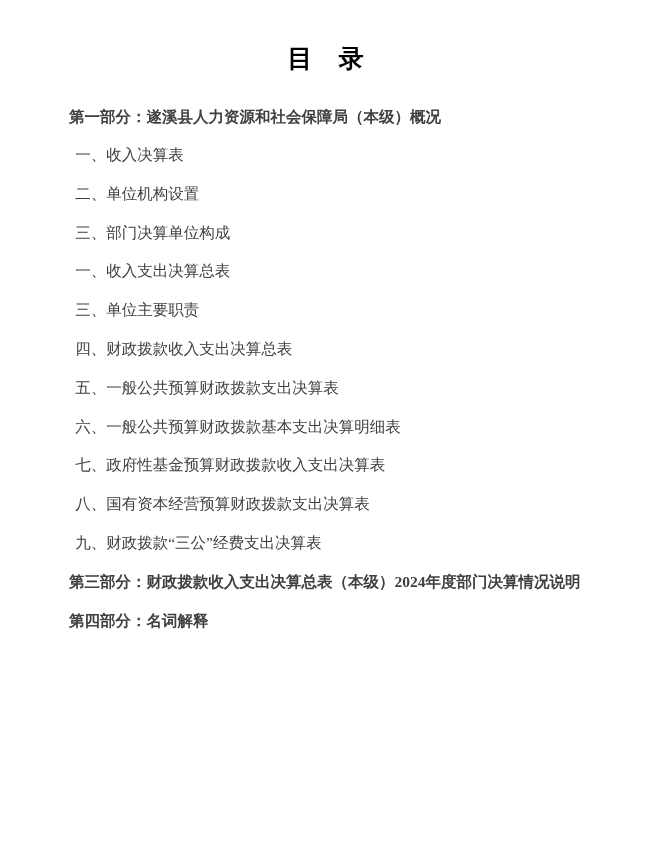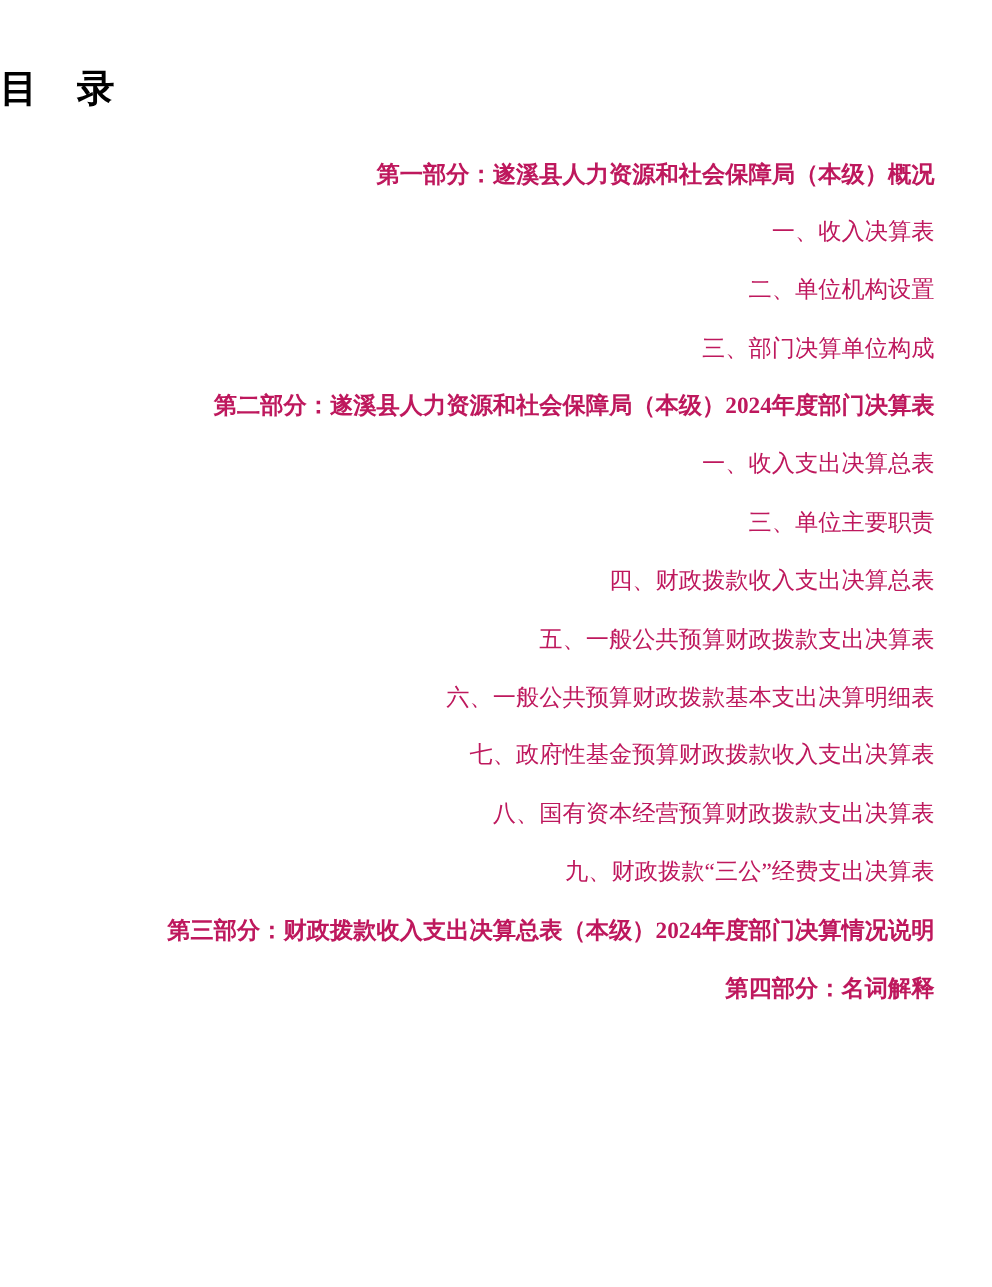--- a/index.html
+++ b/index.html
@@ -15,37 +15,37 @@
     overflow: hidden;
   }
   .page {
     width: 661px;
     height: 858px;
     box-sizing: border-box;
     padding: 0;
     position: relative;
   }
   .doc-title {
+    text-align: center;
     font-size: 25px;
     font-weight: bold;
     letter-spacing: 10px;
     margin-top: 42px;
     margin-bottom: 30px;
     font-family: "Liberation Serif", "DejaVu Serif", serif;
   }
   .toc {
     margin: 0;
     padding: 0 38px 0 38px;
   }
   .toc-entry {
     font-size: 15.5px;
     line-height: 1.6;
     margin-bottom: 14px;
-    color: #be185d;
-    text-align: right;
+    color: #404040;
   }
   .toc-entry.part {
     font-weight: bold;
     text-indent: 2em;
     font-size: 15.5px;
     line-height: 1.55;
     margin-bottom: 14px;
   }
   .toc-entry.item {
     text-indent: 2.4em;
@@ -60,21 +60,20 @@
 </head>
 <body>
 
 <div class="page">
   <div class="doc-title">目 录</div>
   <div class="toc">
     <div class="toc-entry part">第一部分：遂溪县人力资源和社会保障局（本级）概况</div>
     <div class="toc-entry item">一、收入决算表</div>
     <div class="toc-entry item">二、单位机构设置</div>
     <div class="toc-entry item">三、部门决算单位构成</div>
-    <div class="toc-entry part multi">第二部分：遂溪县人力资源和社会保障局（本级）2024年度部门决算表</div>
     <div class="toc-entry item">一、收入支出决算总表</div>
     <div class="toc-entry item">三、单位主要职责</div>
     <div class="toc-entry item">四、财政拨款收入支出决算总表</div>
     <div class="toc-entry item">五、一般公共预算财政拨款支出决算表</div>
     <div class="toc-entry item">六、一般公共预算财政拨款基本支出决算明细表</div>
     <div class="toc-entry item">七、政府性基金预算财政拨款收入支出决算表</div>
     <div class="toc-entry item">八、国有资本经营预算财政拨款支出决算表</div>
     <div class="toc-entry item">九、财政拨款“三公”经费支出决算表</div>
     <div class="toc-entry part multi">第三部分：财政拨款收入支出决算总表（本级）2024年度部门决算情况说明</div>
     <div class="toc-entry part">第四部分：名词解释</div>

